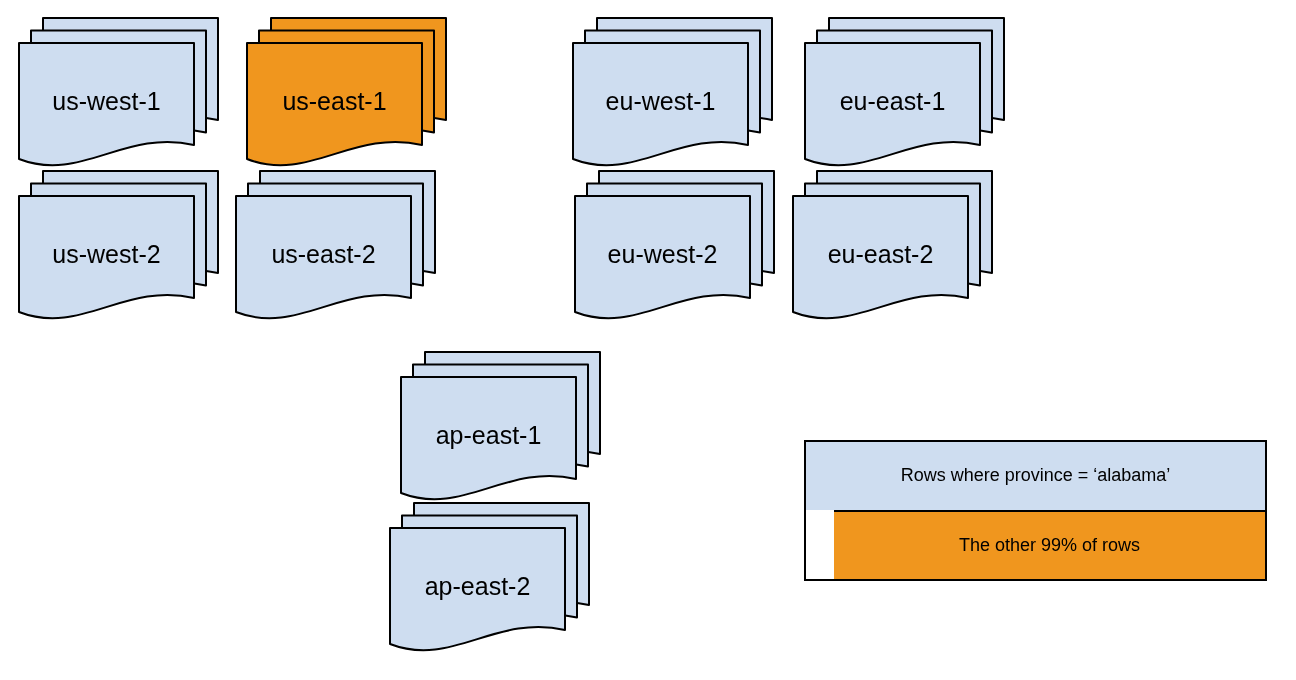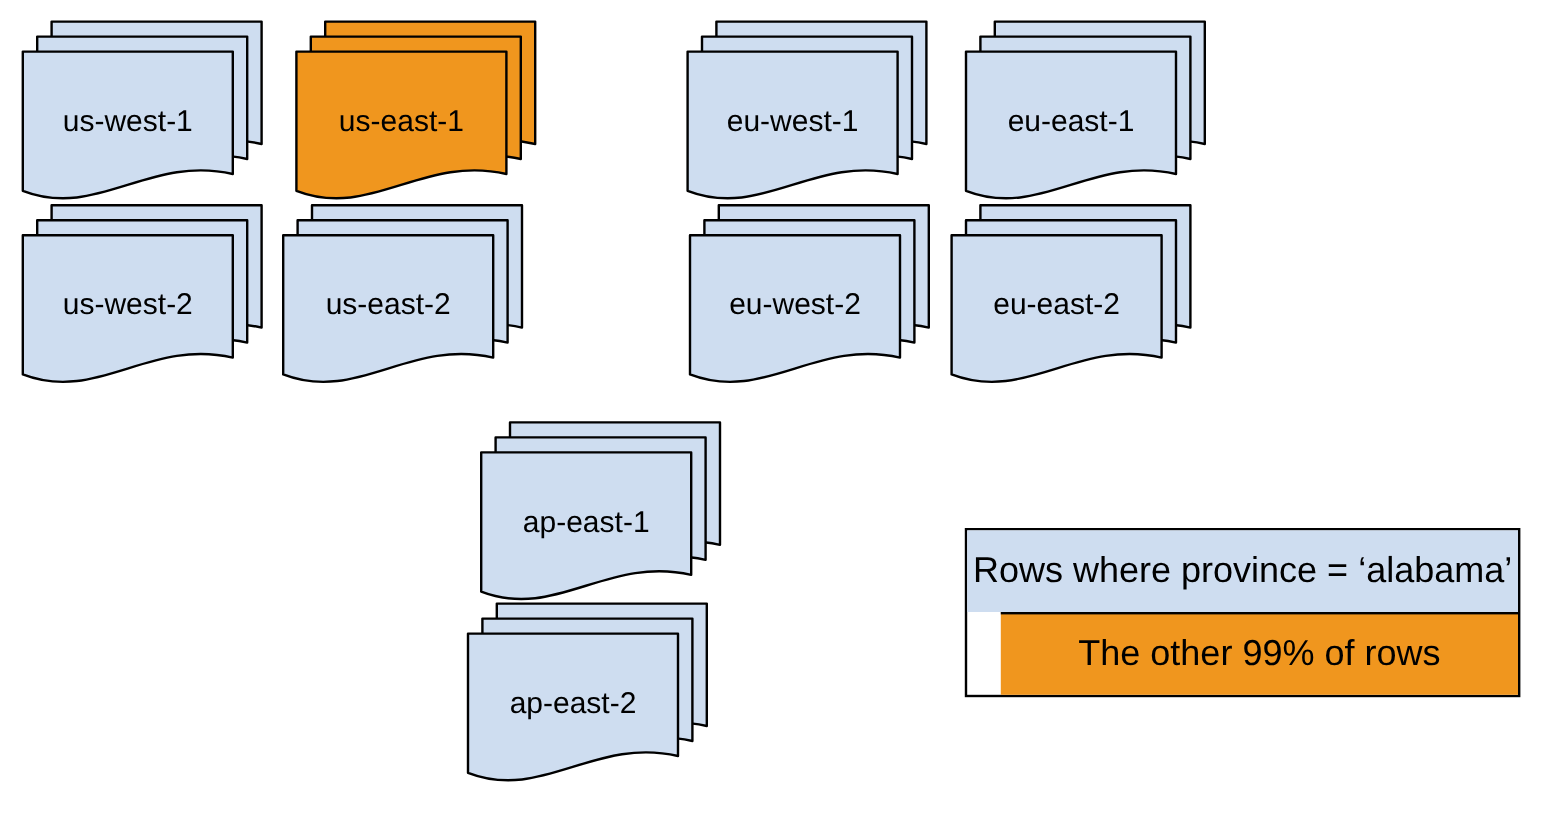--- a/index.html
+++ b/index.html
@@ -43,21 +43,21 @@
     box-sizing: border-box;
     border: 2px solid var(--stroke, #000);
     display: flex;
     flex-direction: column;
   }
   .legend-row {
     flex: 1 1 0;
     display: flex;
     align-items: center;
     justify-content: center;
-    font-size: 30px;
+    font-size: 18px;
     color: var(--text, #000);
   }
   .legend-row-blue   { background: var(--region_blue, #CEDDF0); }
   .legend-row-orange { background: var(--highlight_orange, #F0961E); border-top: 2px solid var(--stroke, #000); margin-left: 28px; }
 </style>
 </head>
 <body>
 
 <div class="canvas">
 

